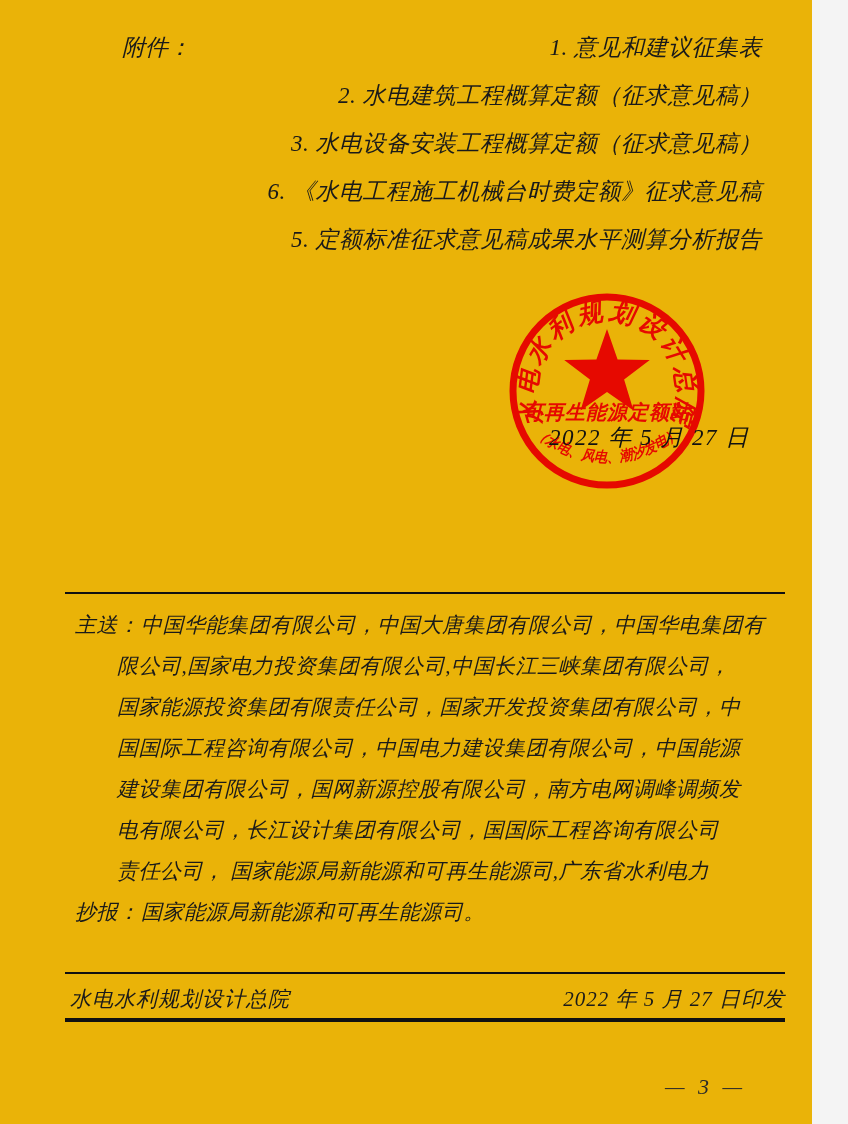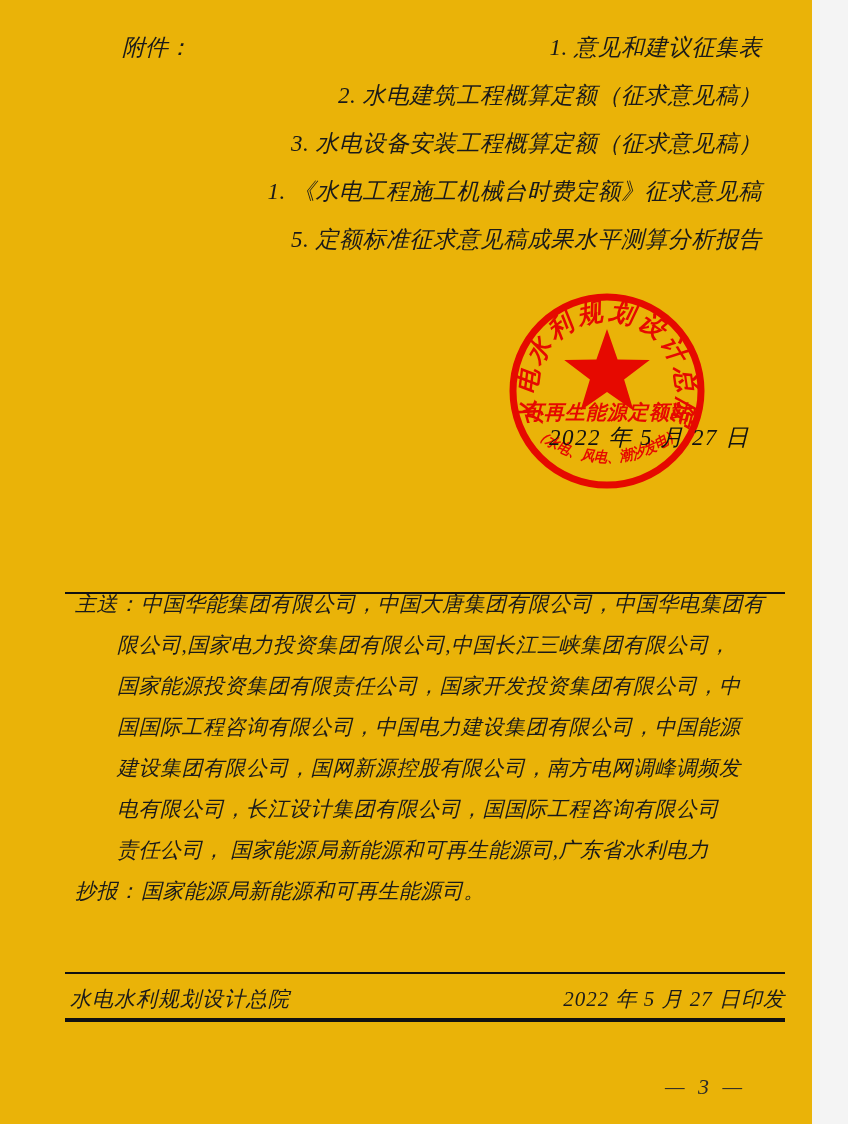--- a/index.html
+++ b/index.html
@@ -35,21 +35,21 @@
     position:absolute;left:505px;top:422px;z-index:2;
     font-size:23px;letter-spacing:1.5px;white-space:nowrap;color:#111;margin-left:44px;
   }
   
   .rule{position:absolute;left:65px;width:720px;background:#111;}
   .rule-top{top:592px;height:2px;}
   .rule-thin{top:972px;height:2px;}
   .rule-thick{top:1018px;height:3.5px;}
   
   .dist{
-    position:absolute;left:75px;top:584px;width:712px;
+    position:absolute;left:75px;top:605px;width:712px;
     font-size:21px;line-height:41px;
   }
   .dist-line{white-space:nowrap;letter-spacing:0.5px;}
   .dist-line.cont{margin-left:42px;}
   .dist-first{display:flex;}
   .dist-label{flex:0 0 66px;white-space:nowrap;}
   
   .footer-row{
     position:absolute;left:70px;top:980px;width:715px;height:38px;
     display:flex;justify-content:space-between;align-items:center;
@@ -66,21 +66,21 @@
 
 <div class="page">
 
   <div class="attachments">
     <div class="att-row">
       <span class="att-label">附件：</span>
       <div class="att-items">
         <div class="att-item">1. 意见和建议征集表</div>
         <div class="att-item">2. 水电建筑工程概算定额（征求意见稿）</div>
         <div class="att-item">3. 水电设备安装工程概算定额（征求意见稿）</div>
-        <div class="att-item">1. 《水电工程施工机械台时费定额》征求意见稿</div>
+        <div class="att-item">6. 《水电工程施工机械台时费定额》征求意见稿</div>
         <div class="att-item">5. 定额标准征求意见稿成果水平测算分析报告</div>
       </div>
     </div>
   </div>
 
   <div class="seal">
     <svg viewBox="0 0 202 202" xmlns="http://www.w3.org/2000/svg">
       <circle cx="101" cy="101" r="94" fill="none" stroke="#e60000" stroke-width="7"></circle>
       <defs>
         <path id="ringPath" d="M 42.8 141.7 A 71 71 0 1 1 159.2 141.7" fill="none"></path>

